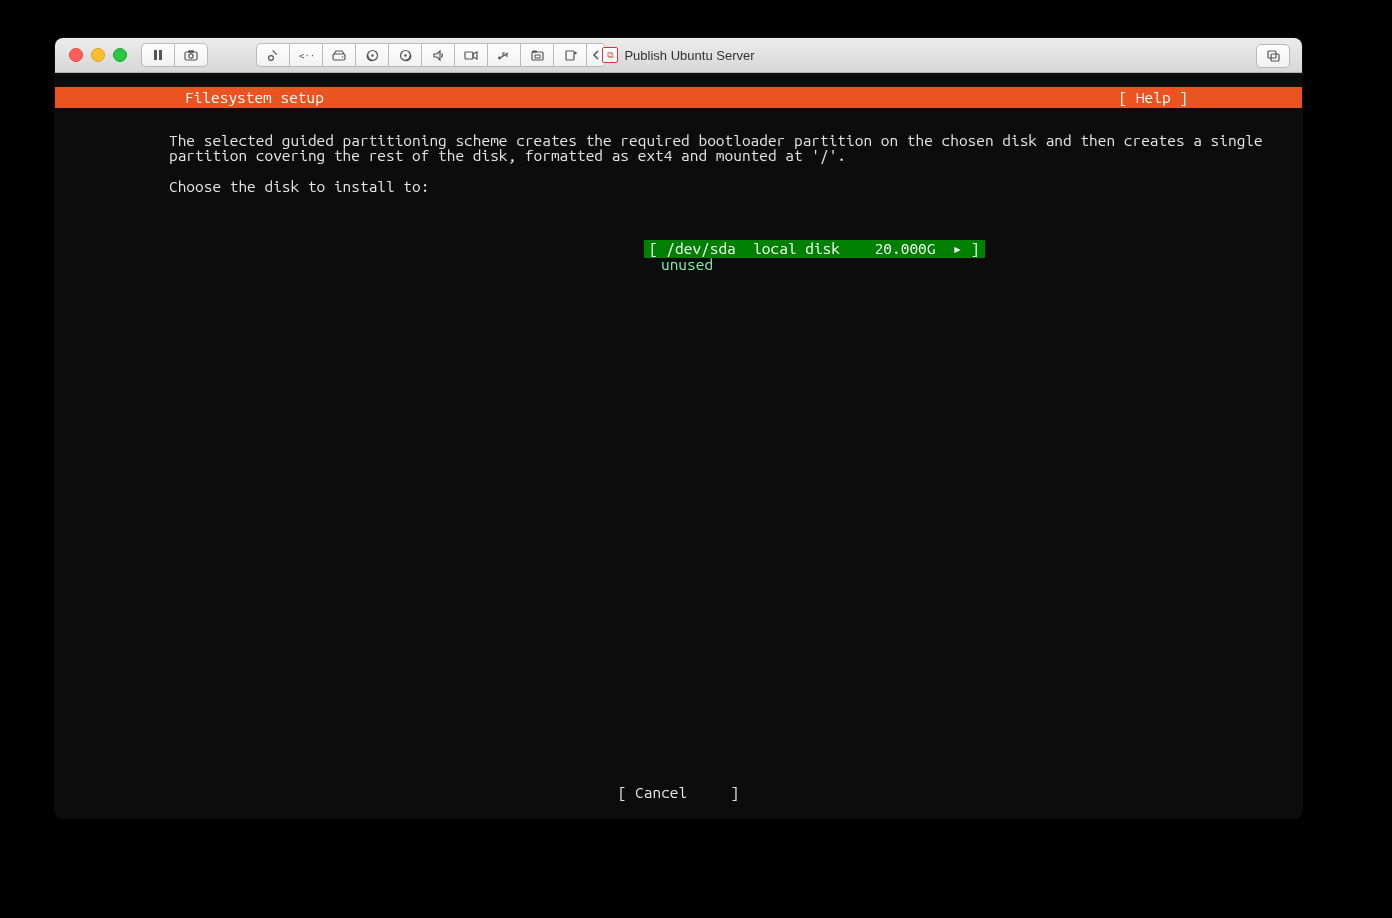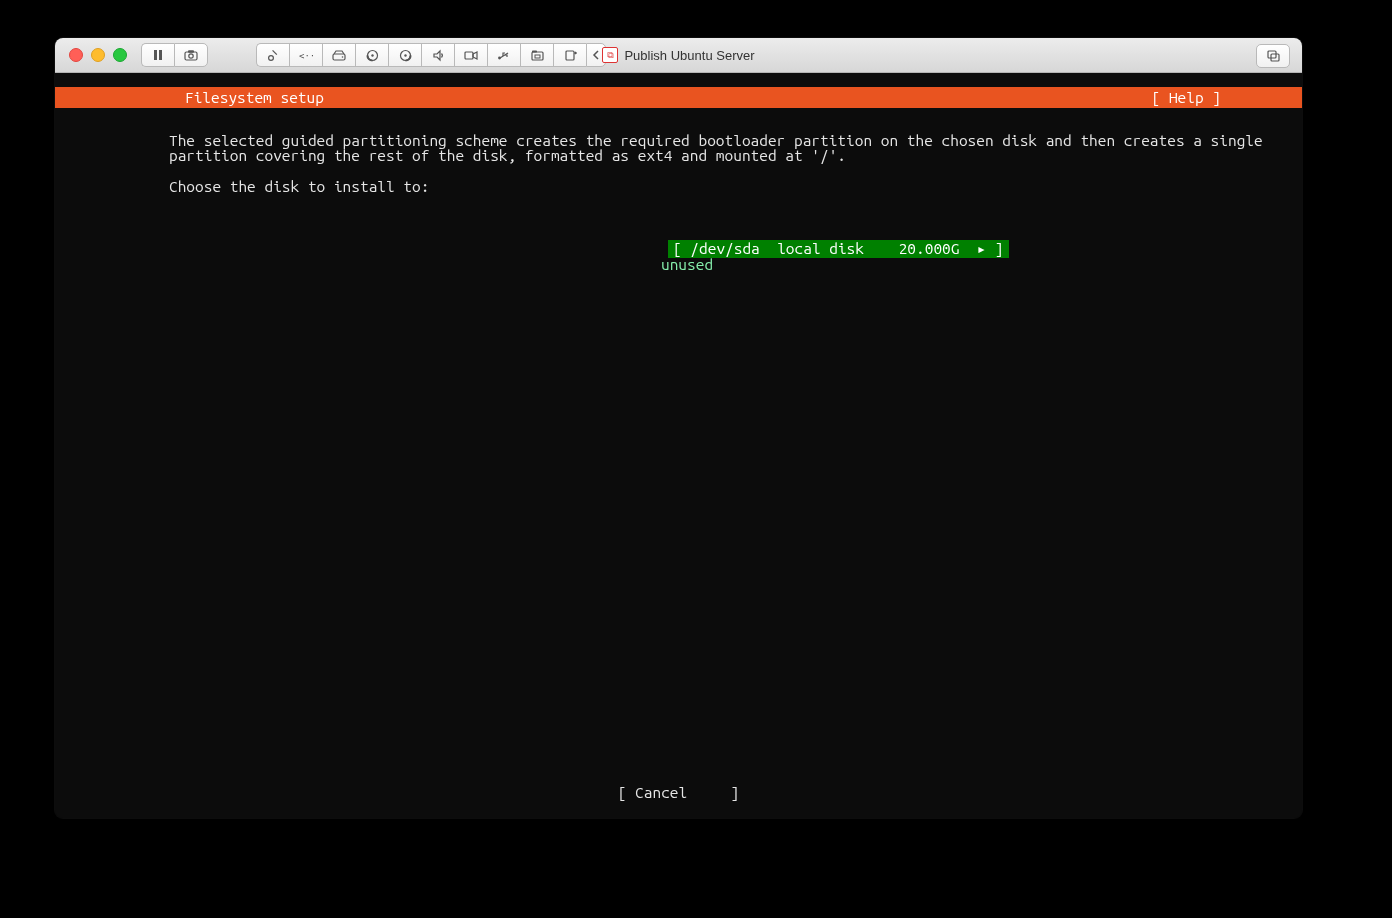--- a/index.html
+++ b/index.html
@@ -107,42 +107,41 @@
     color:#fff;
     display:flex;
     align-items:center;
     gap:28px;
   }
   .headerbar .left {
     padding-left:130px;
   }
   .headerbar .right {
     margin-left:auto;
-    padding-right:81px;
+    padding-right:114px;
   }
   .body {
     position:absolute;
     left:114px;
     top:44px;
     right:120px;
     color:#e6e6e6;
     white-space:pre;
   }
   .bodyline { height:16px; }
   .diskrow {
     position:absolute;
     left:475px;
     top:123px;
     background:#008000;
     color:#fff;
     padding:0px 5px;
     white-space:pre;
     height:18px;
     line-height:18px;
-    margin-left:24px;
   }
   .unused {
     position:absolute;
     left:492px;
     top:140px;
     color:#86efac;
   }
   .cancel {
     position:absolute;
     left:0; right:0;

